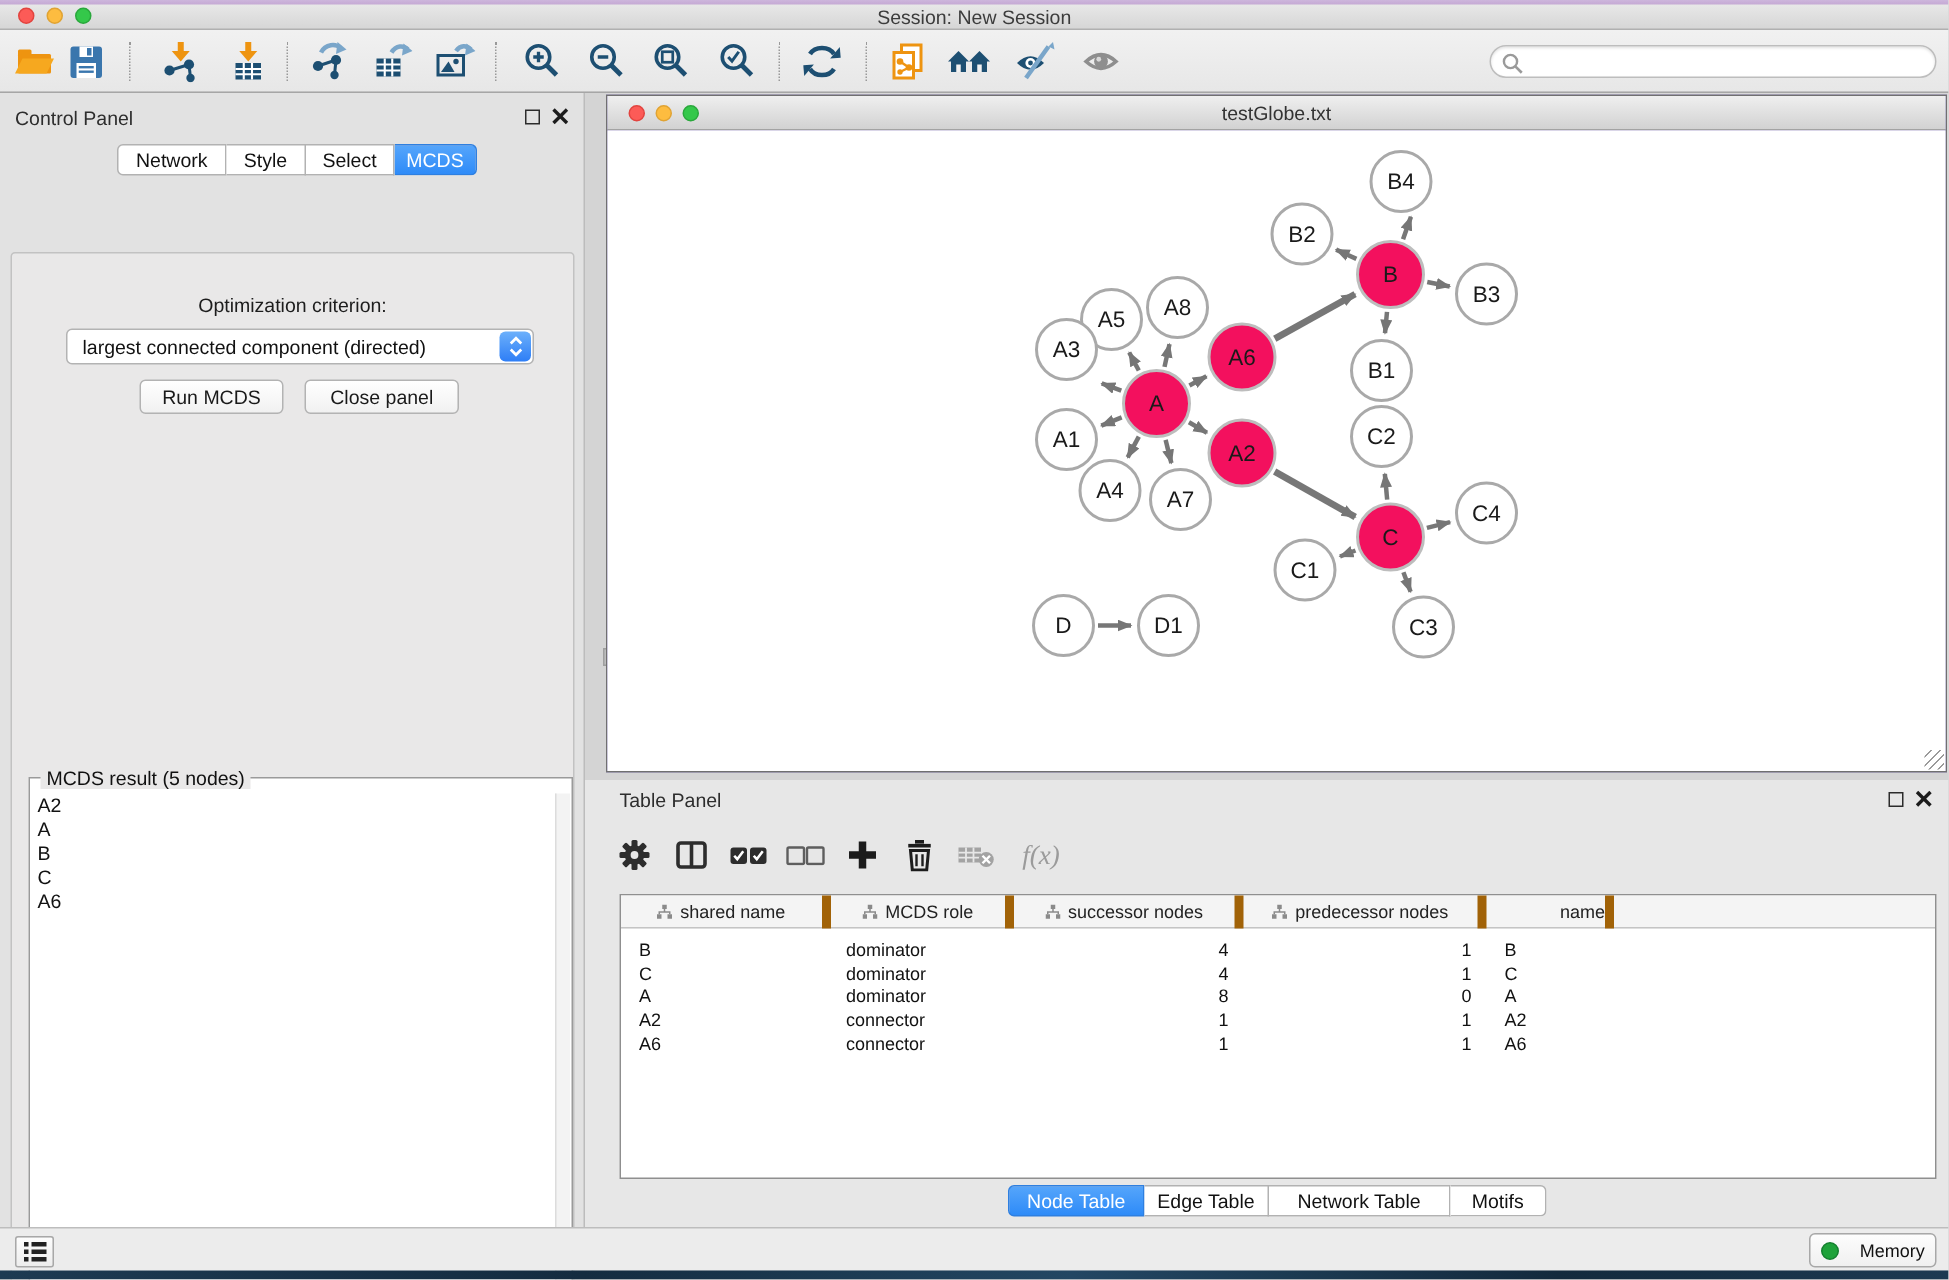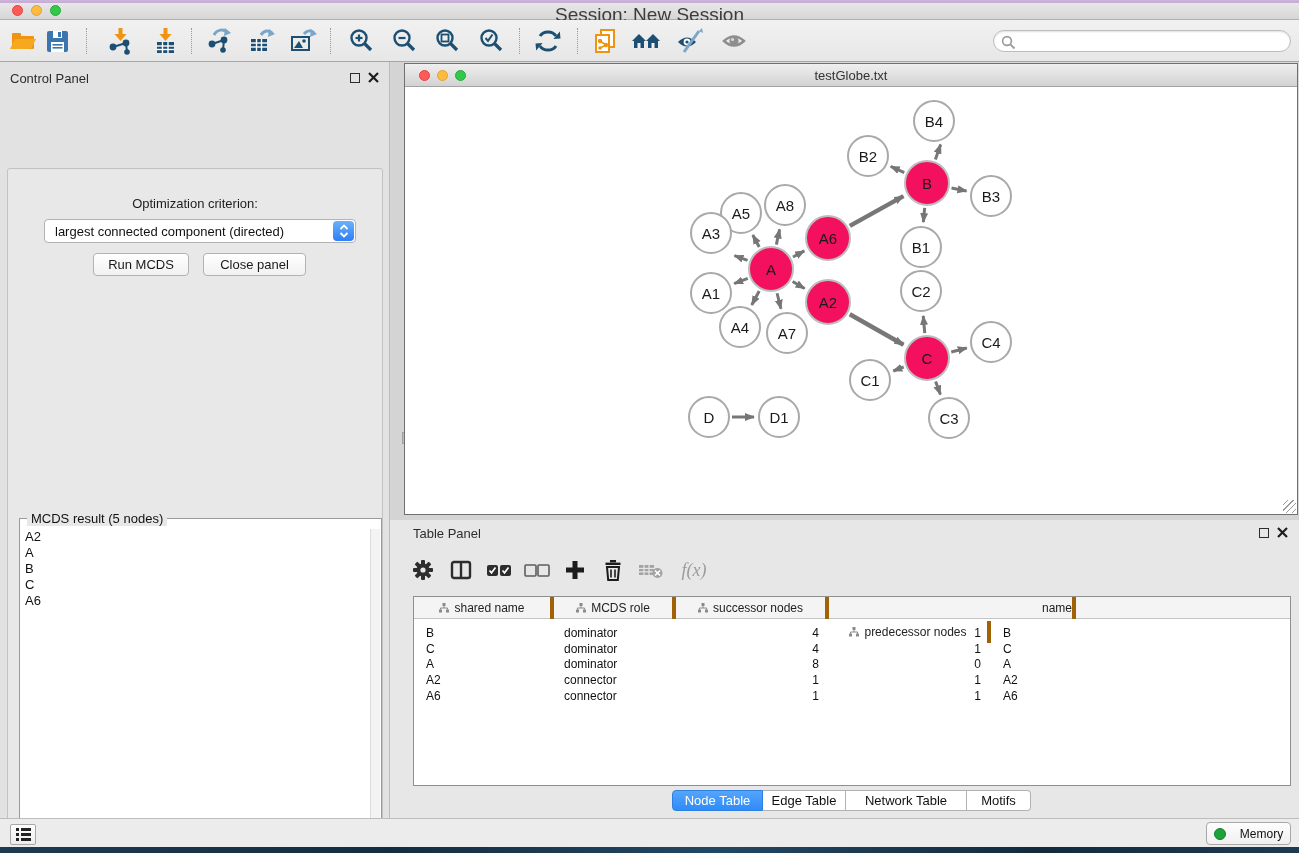--- a/index.html
+++ b/index.html
@@ -8,21 +8,21 @@
   .abs { position:absolute; }
 
   
   #titlebar { left:0; top:0; width:1299px; height:20px;
     background:linear-gradient(#ebebeb,#d6d6d6); border-bottom:1px solid #b0b0b0; }
   #titlebar .purple { position:absolute; left:0; top:0; width:100%; height:3px; background:linear-gradient(#cdb6dc,#c5a9d4); }
   .light { position:absolute; width:11px; height:11px; border-radius:50%; top:5px; }
   .light.red    { background:#fc5b57; border:1px solid #e2443f; }
   .light.yellow { background:#fdbc40; border:1px solid #e0a333; }
   .light.green  { background:#34c84a; border:1px solid #2aa83c; }
-  #titlebar .title { position:absolute; width:100%; text-align:center; top:4px; font-size:19px; color:#3c3c3c; }
+  #titlebar .title { position:absolute; width:100%; text-align:center; top:4px; font-size:13px; color:#3c3c3c; }
 
   
   #toolbar { left:0; top:20px; width:1299px; height:42px;
     background:linear-gradient(#f1f1f1,#e7e7e7); border-bottom:1px solid #a6a6a6; }
   .tbtn { position:absolute; top:6px; width:34px; height:30px; display:flex; align-items:center; justify-content:center; }
   .sep { position:absolute; top:8px; height:26px; width:0; border-left:1px dotted #999; }
   #search-field { position:absolute; left:993px; top:10px; width:298px; height:22px; background:#fff;
     border:1px solid #bdbdbd; border-radius:12px; box-shadow:inset 0 1px 2px rgba(0,0,0,.12); }
   #search-field svg { position:absolute; left:7px; top:4px; }
   #search-field input { position:absolute; left:26px; top:1px; width:260px; height:18px; border:none; outline:none; font-size:12px; background:transparent; }
@@ -70,21 +70,21 @@
   .divider-h { left:404px; top:515px; width:895px; height:5px; background:#d4d4d4; }
   .handle { background:#bdbdbd; border:1px solid #9f9f9f; }
 
   
   #table-panel { left:390px; top:520px; width:909px; height:298px; background:#e7e7e7; }
   #tp-toolbar { position:absolute; left:14px; top:30px; width:880px; height:40px; display:flex; align-items:center; }
   .tp-btn { width:38px; height:30px; display:flex; align-items:center; justify-content:center; }
   .fx { font-family:"Liberation Serif", serif; font-style:italic; font-size:18px; color:#9b9b9b; }
   #data-table { position:absolute; left:23px; top:76px; width:878px; height:190px; background:#fff; border:1px solid #8f8f8f; }
   #dt-header { position:absolute; left:0; top:0; width:100%; height:22px; background:#f4f4f4; border-bottom:1px solid #c4c4c4; display:flex; }
-  .th { height:22px; border-right:4px solid #a16207; display:flex; align-items:center; justify-content:center; gap:5px;
+  .th { height:22px; border-right:6px solid #a16207; display:flex; align-items:center; justify-content:center; gap:5px;
     font-size:12px; color:#222; }
   #dt-body { position:absolute; left:0; top:22px; width:100%; bottom:0; }
   .tr { position:absolute; left:0; width:100%; height:16px; display:flex; }
   .td { height:16px; font-size:12px; color:#111; line-height:16px; white-space:nowrap; }
 
   
   #status-bar { left:0; top:818px; width:1299px; height:29px; background:#ececec; border-top:1px solid #bdbdbd; }
   #list-btn { position:absolute; left:10px; top:5px; width:26px; height:21px; background:linear-gradient(#fdfdfd,#ededed);
     border:1px solid #a8a8a8; border-radius:2px; display:flex; align-items:center; justify-content:center; }
   #memory-btn { position:absolute; right:8px; top:3px; width:85px; height:23px; background:linear-gradient(#fdfdfd,#f0f0f0);
@@ -264,20 +264,26 @@
 </div>
 
 <div id="control-panel" class="abs">
   <div class="abs panel-title" style="left:10px; top:9px">Control Panel</div>
   <div class="win-icons" style="right:10px; top:10px">
     <span class="float-box"></span>
     <svg width="11" height="11">
       <line x1="1" y1="1" x2="10" y2="10" stroke="#1c1c1c" stroke-width="2.2"></line>
       <line x1="10" y1="1" x2="1" y2="10" stroke="#1c1c1c" stroke-width="2.2"></line>
     </svg>
+  </div>
+  <div class="seg-tabs" style="left:78px; top:34px">
+    <div class="seg-tab" style="width:73px">Network</div>
+    <div class="seg-tab" style="width:53px">Style</div>
+    <div class="seg-tab" style="width:59px">Select</div>
+    <div class="seg-tab active" style="width:55px">MCDS</div>
   </div>
   <div id="cp-inner" class="abs">
     <div class="abs" id="opt-label">Optimization criterion:</div>
     <div id="criterion-select" class="abs">
       <span class="val">largest connected component (directed)</span>
       <span class="stepper">
         <svg width="12" height="16">
           <polyline points="2.5,6 6,2.5 9.5,6" fill="none" stroke="#fff" stroke-width="1.8"></polyline>
           <polyline points="2.5,10 6,13.5 9.5,10" fill="none" stroke="#fff" stroke-width="1.8"></polyline>
         </svg>
@@ -468,21 +474,21 @@
           <svg width="10" height="10">
             <g fill="#8a8a8a">
               <rect x="3.5" y="0" width="3" height="3"></rect>
               <rect x="0" y="6.5" width="3" height="3"></rect>
               <rect x="7" y="6.5" width="3" height="3"></rect>
             </g>
             <path d="M5,3 v2 M1.5,6.5 v-1.5 h7 v1.5" fill="none" stroke="#8a8a8a" stroke-width="1"></path>
           </svg>
           <span>successor nodes</span>
         </div>
-        <div class="th" style="width: 162px; margin-top: 24px;">
+        <div class="th" style="width: 162px;">
           <svg width="10" height="10">
             <g fill="#8a8a8a">
               <rect x="3.5" y="0" width="3" height="3"></rect>
               <rect x="0" y="6.5" width="3" height="3"></rect>
               <rect x="7" y="6.5" width="3" height="3"></rect>
             </g>
             <path d="M5,3 v2 M1.5,6.5 v-1.5 h7 v1.5" fill="none" stroke="#8a8a8a" stroke-width="1"></path>
           </svg>
           <span>predecessor nodes</span>
         </div>

